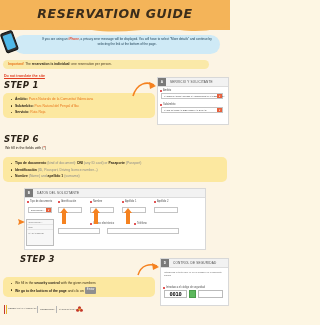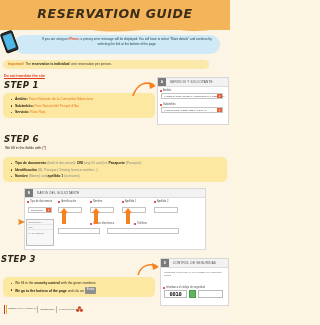--- a/index.html
+++ b/index.html
@@ -62,21 +62,21 @@
 
   
   .step{
     position:absolute;
     font-family:"DejaVu Sans",sans-serif;
     font-weight:bold;font-style:italic;font-size:8.5px;color:#2b2218;
     letter-spacing:.3px;
   }
   .step1{left:4px;top:80px;}
   .step2{left:4px;top:134px;}
-  .step3{left:1px;top:254px;}
+  .step3{left:20px;top:254px;}
 
   .substep{position:absolute;left:5px;top:146px;font-size:3.6px;color:#2b2218;}
   .substep .red{color:#e03b1f;font-weight:bold;}
 
   
   .card{
     position:absolute;background:#fce8a0;border-radius:5px;
   }
   .card1{left:3px;top:93px;width:152px;height:25px;}
   .card2{left:3px;top:157px;width:224px;height:25px;}

